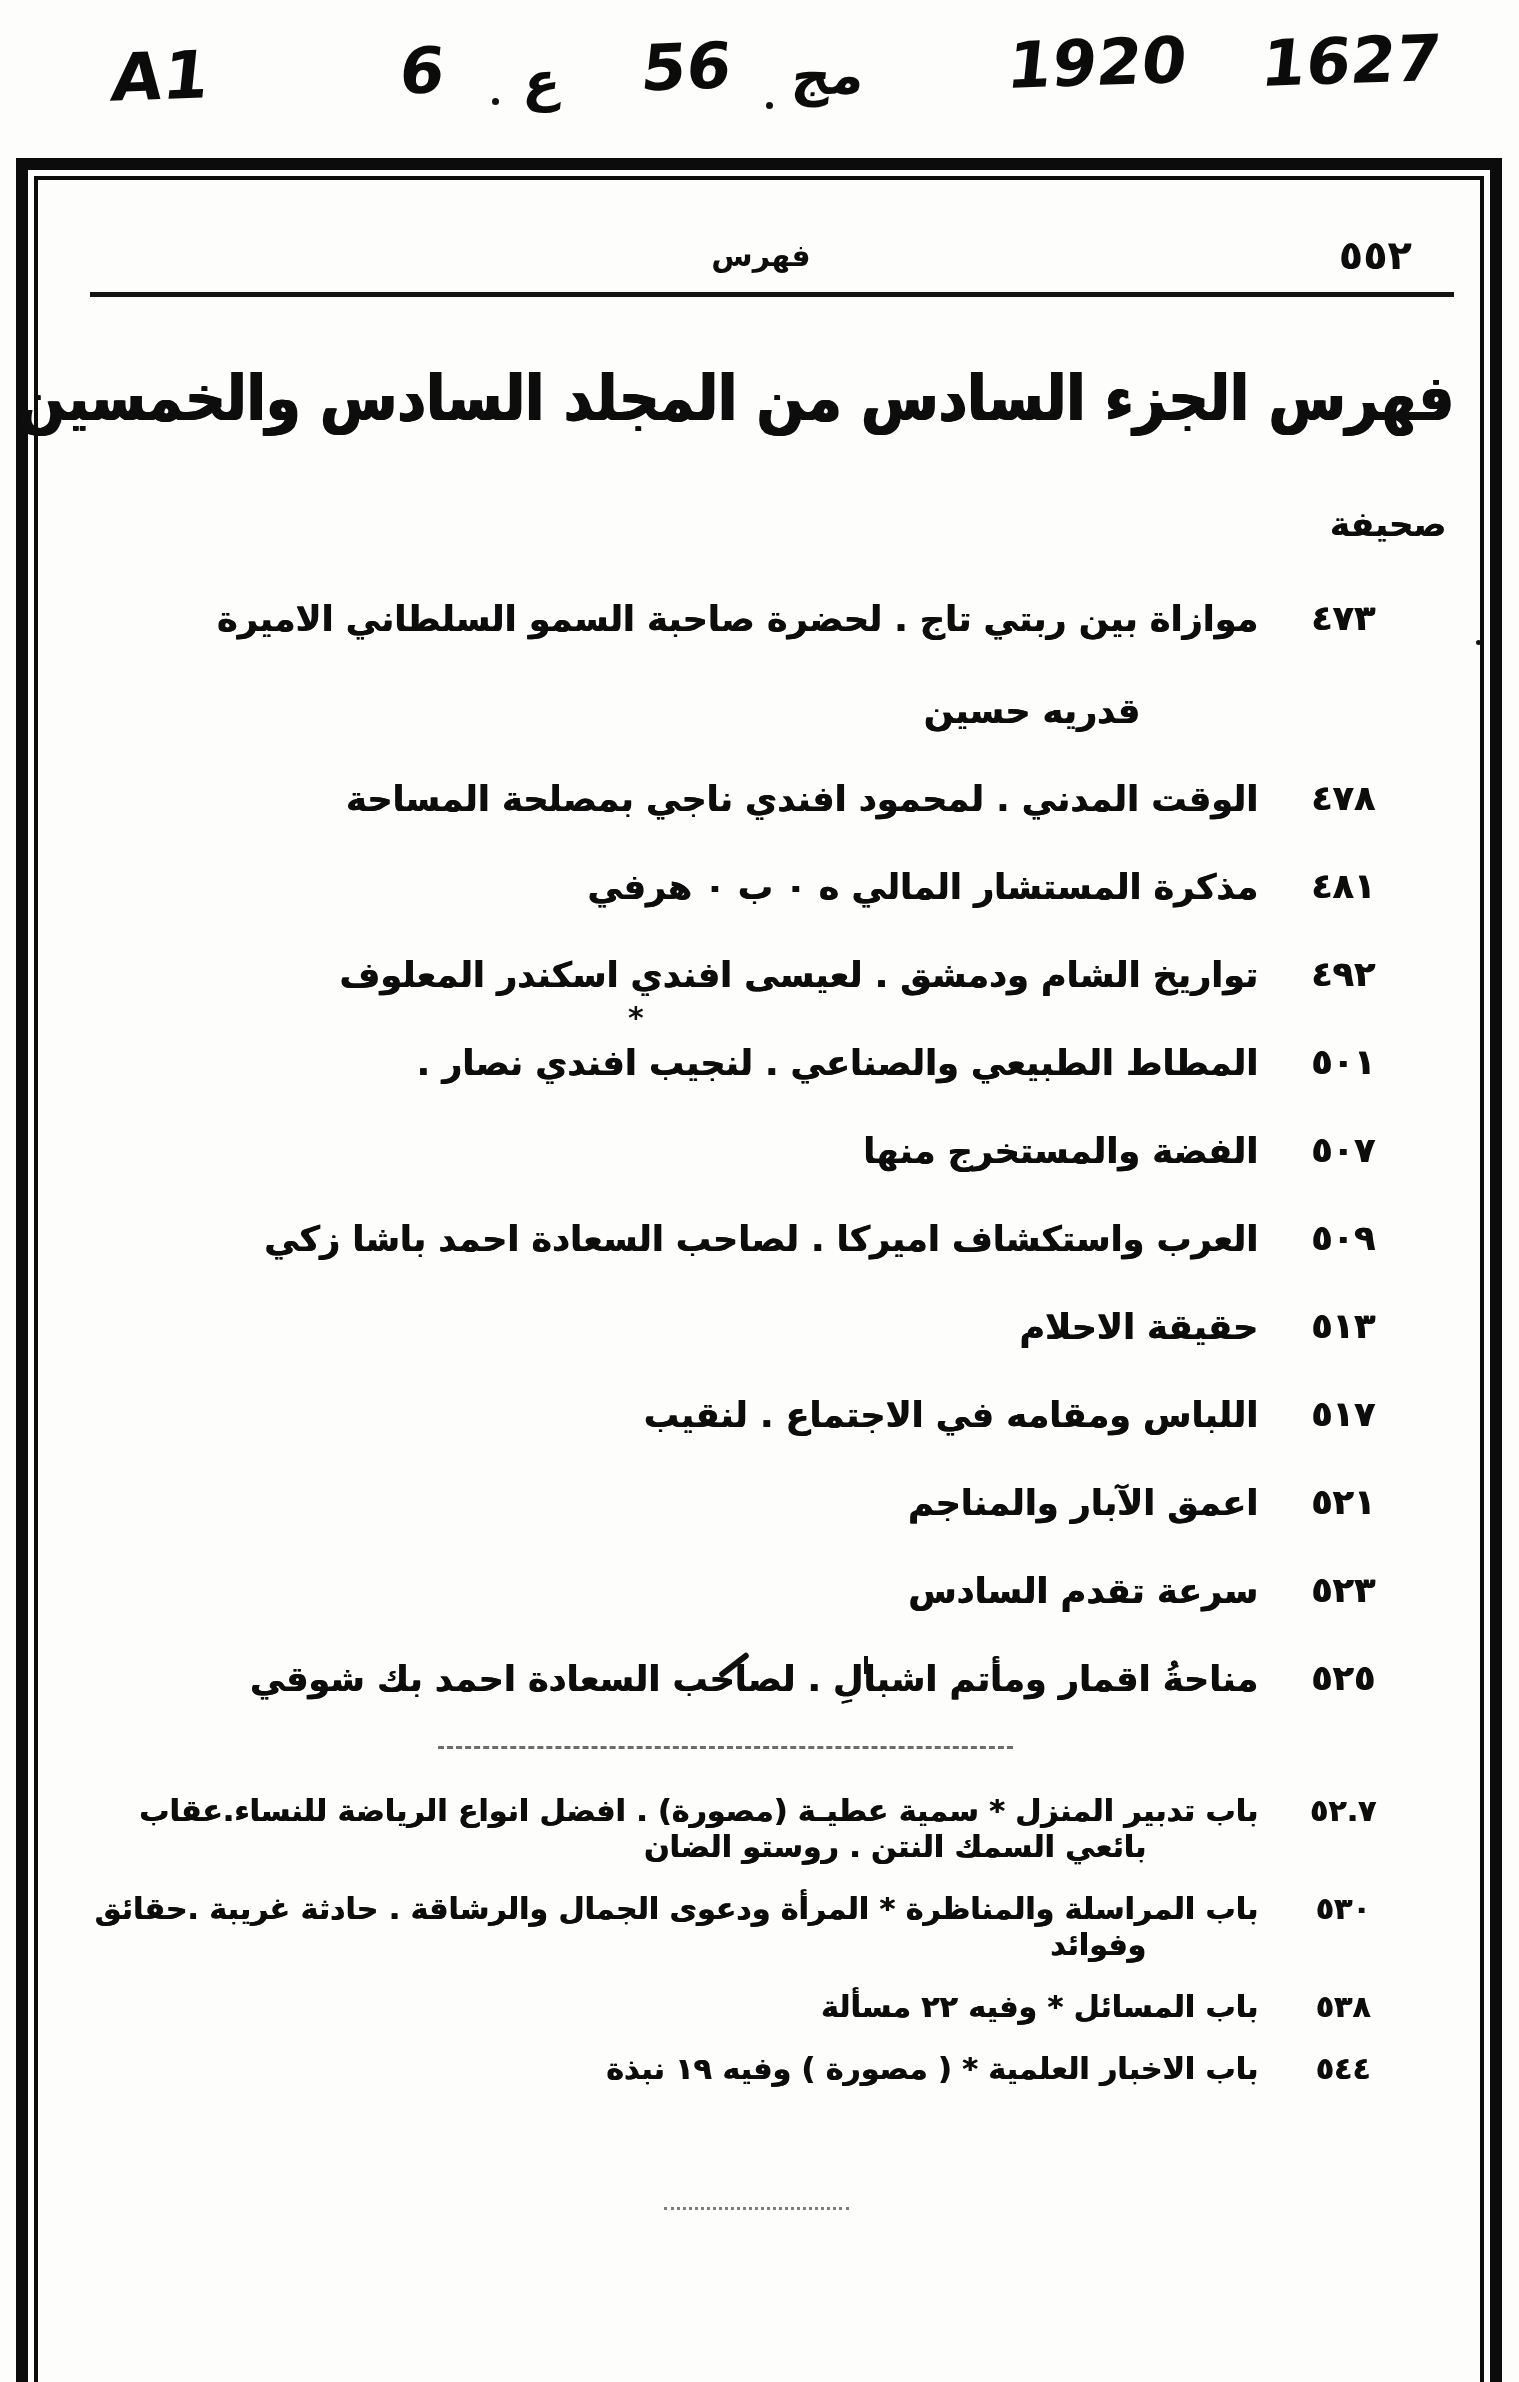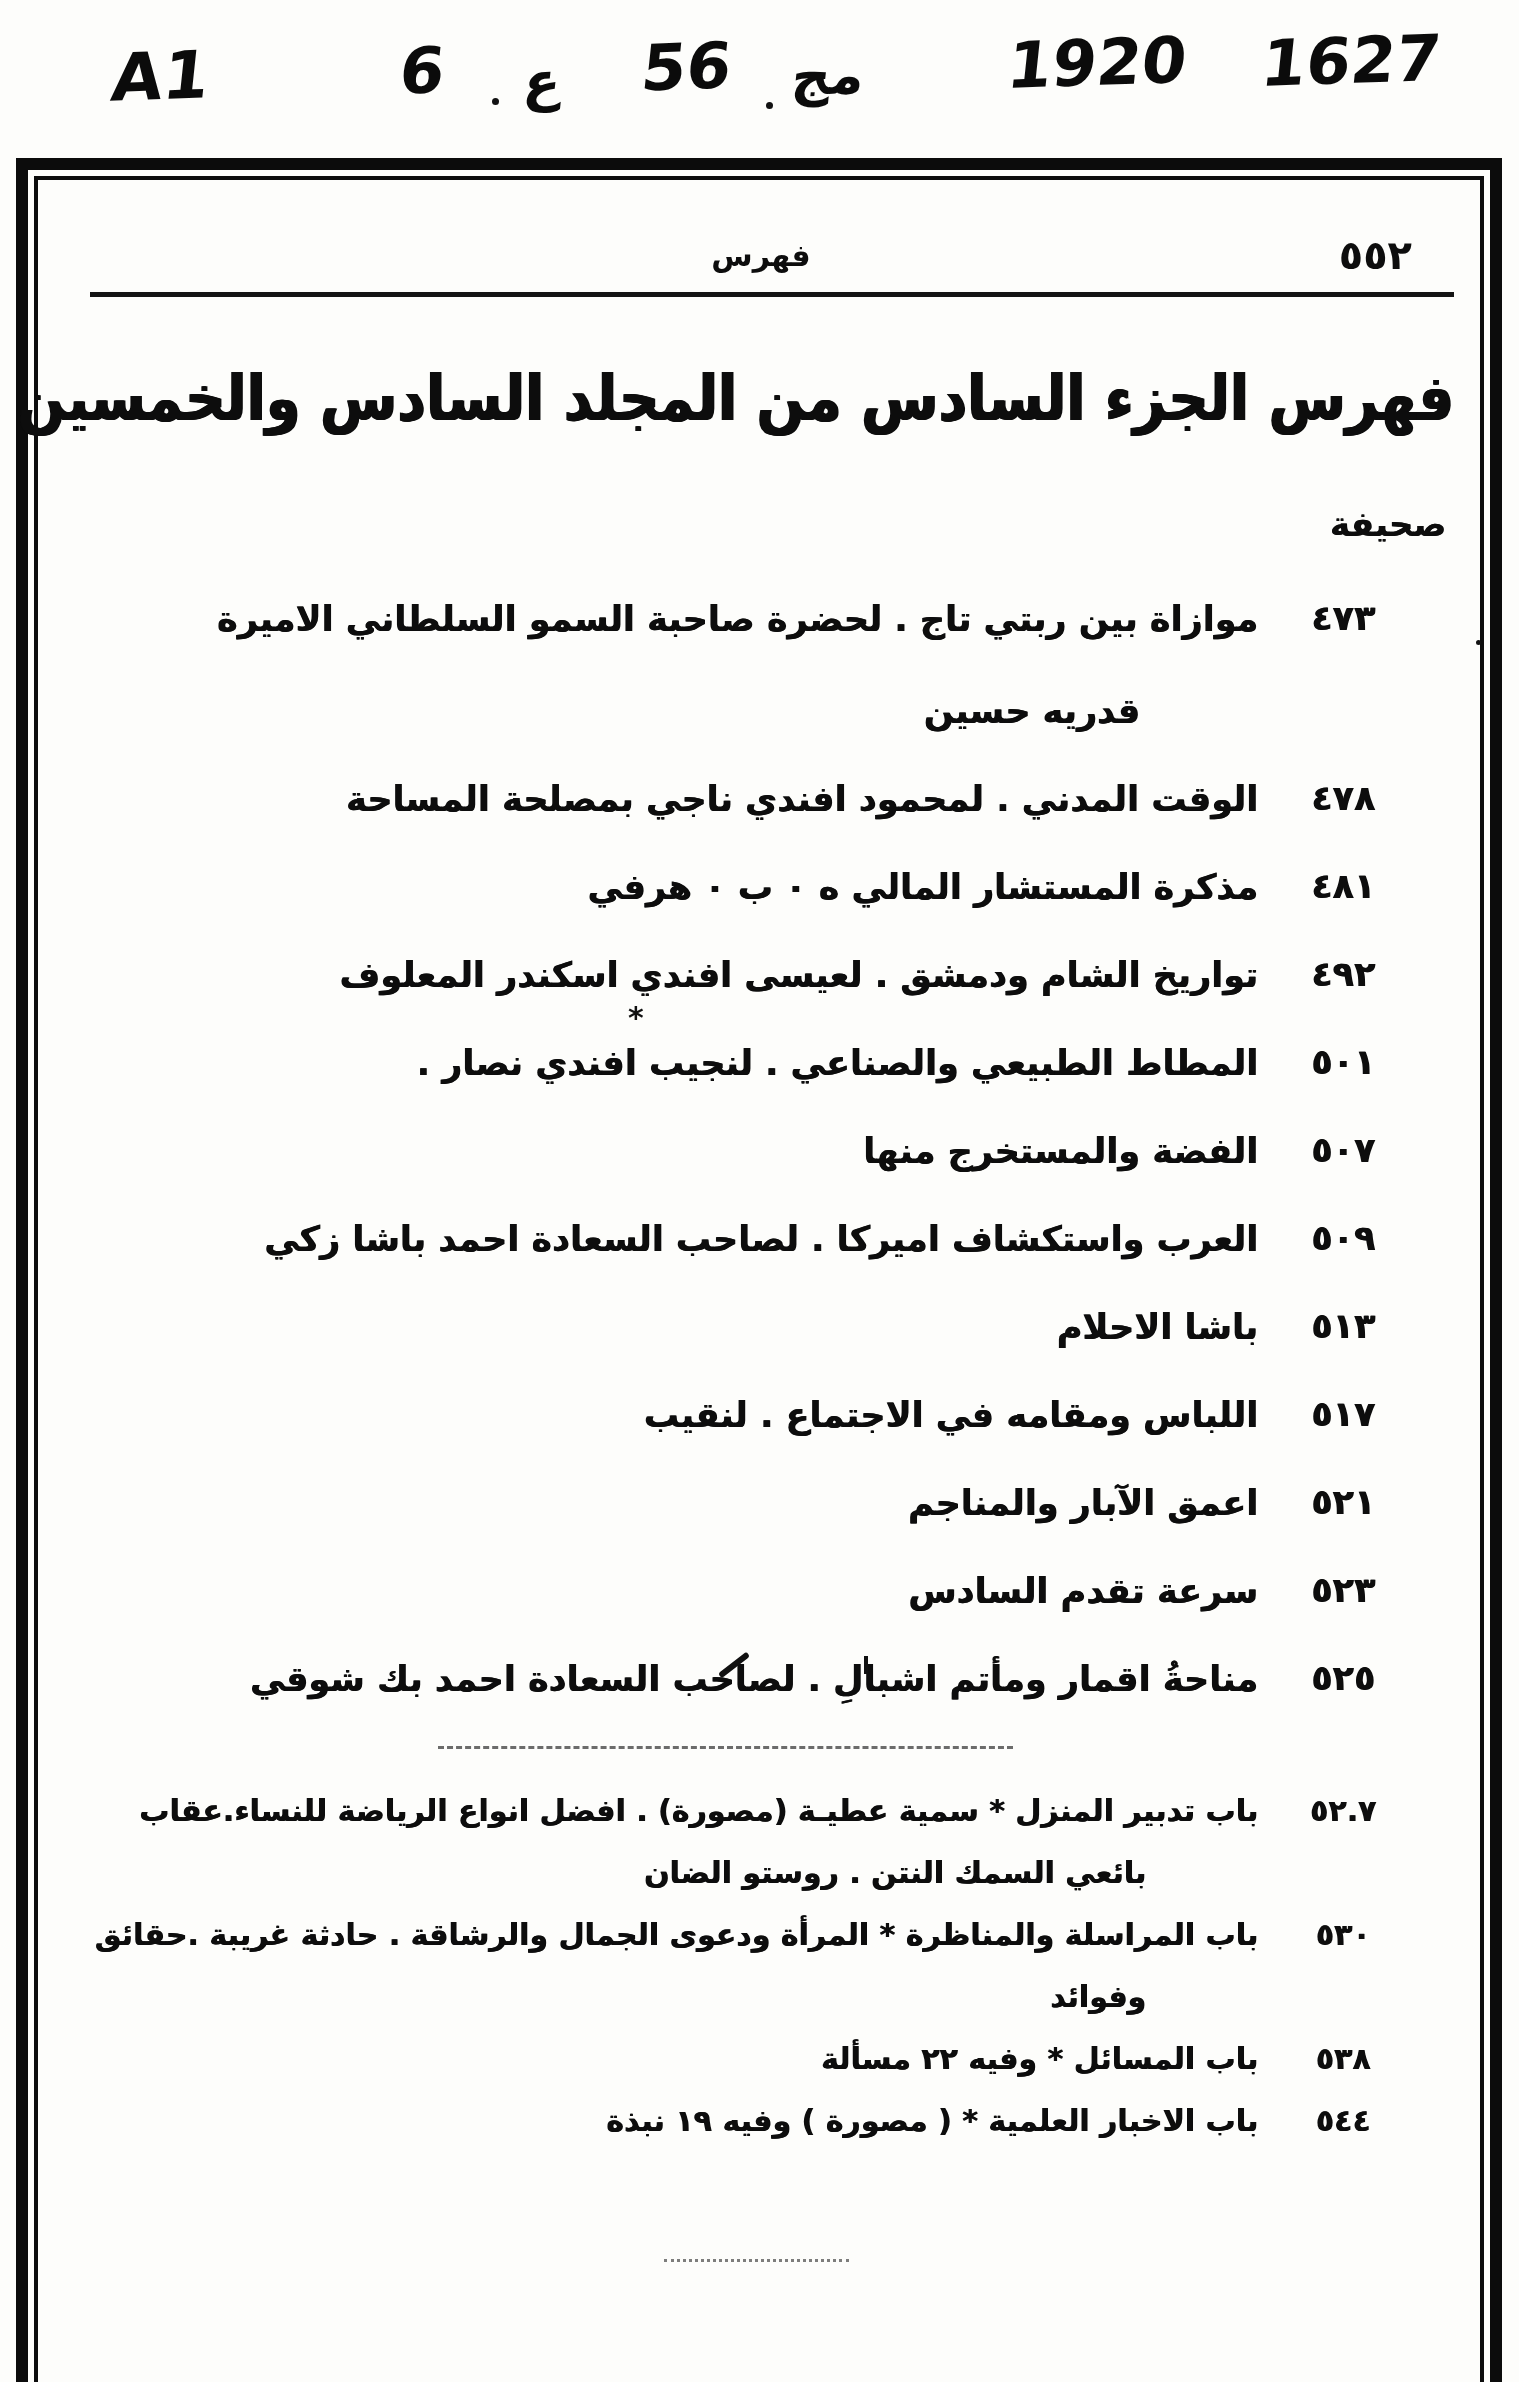--- a/index.html
+++ b/index.html
@@ -66,21 +66,21 @@
   .toc{direction:rtl;padding:0 36px 0 28px;}
   .toc.s1{margin-top:54px;font-size:35px;}
   .toc.s2{margin-top:0;font-size:30px;}
   .entry{display:flex;align-items:flex-start;text-shadow:0.7px 0 0 currentColor;font-weight:bold;}
   .s1 .entry{margin-bottom:46px;}
   .s2 .entry{margin-bottom:26px;}
   .num{width:170px;min-width:170px;text-align:center;letter-spacing:10px;}
   .lines{flex:1;line-height:1.2;}
   .line2{padding-right:118px;}
   .s1 .line2{margin-top:50px;}
-  .s2 .line2{margin-top:26px;padding-right:112px;}
+  .s2 .line2{padding-right:112px;}
 
   
   .mid-separator{
     width:575px;height:0;border-top:3px dashed #3c3c3c;opacity:.75;
     margin:26px auto 44px;transform:translateX(-36px);
   }
   .bottom-separator{
     width:185px;height:0;border-top:3px dotted #474747;opacity:.7;
     margin:120px auto 0;transform:translateX(-5px);
   }
@@ -178,21 +178,21 @@
     <span class="num">٥٠٩</span>
     <div class="lines">
       <div class="line1">العرب واستكشاف اميركا . لصاحب السعادة احمد باشا زكي</div>
 
     </div>
   </div>
 
   <div class="entry">
     <span class="num">٥١٣</span>
     <div class="lines">
-      <div class="line1">باشا الاحلام</div>
+      <div class="line1">حقيقة الاحلام</div>
 
     </div>
   </div>
 
   <div class="entry">
     <span class="num">٥١٧</span>
     <div class="lines">
       <div class="line1">اللباس ومقامه في الاجتماع . لنقيب</div>
 
     </div>

